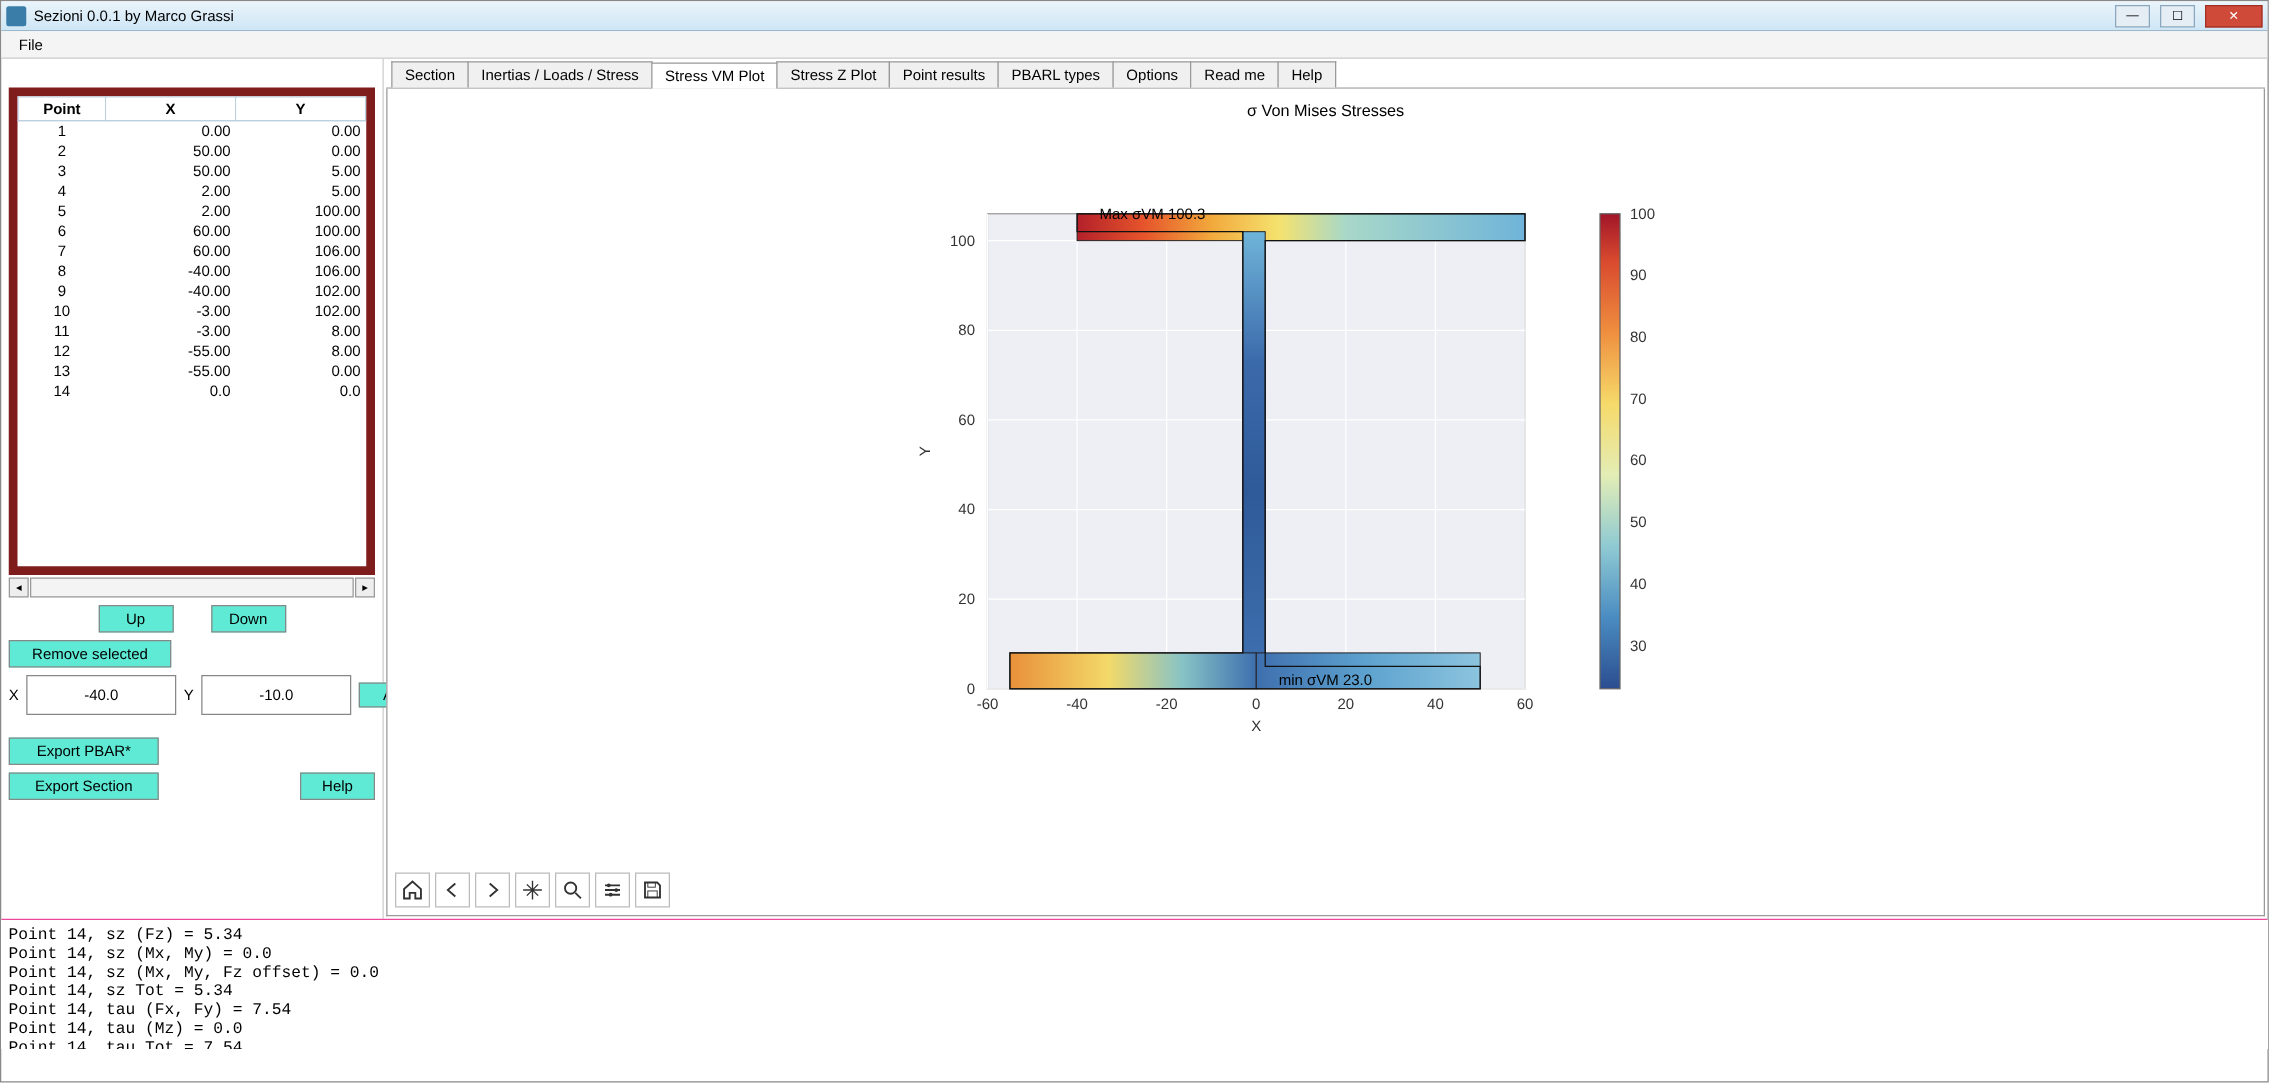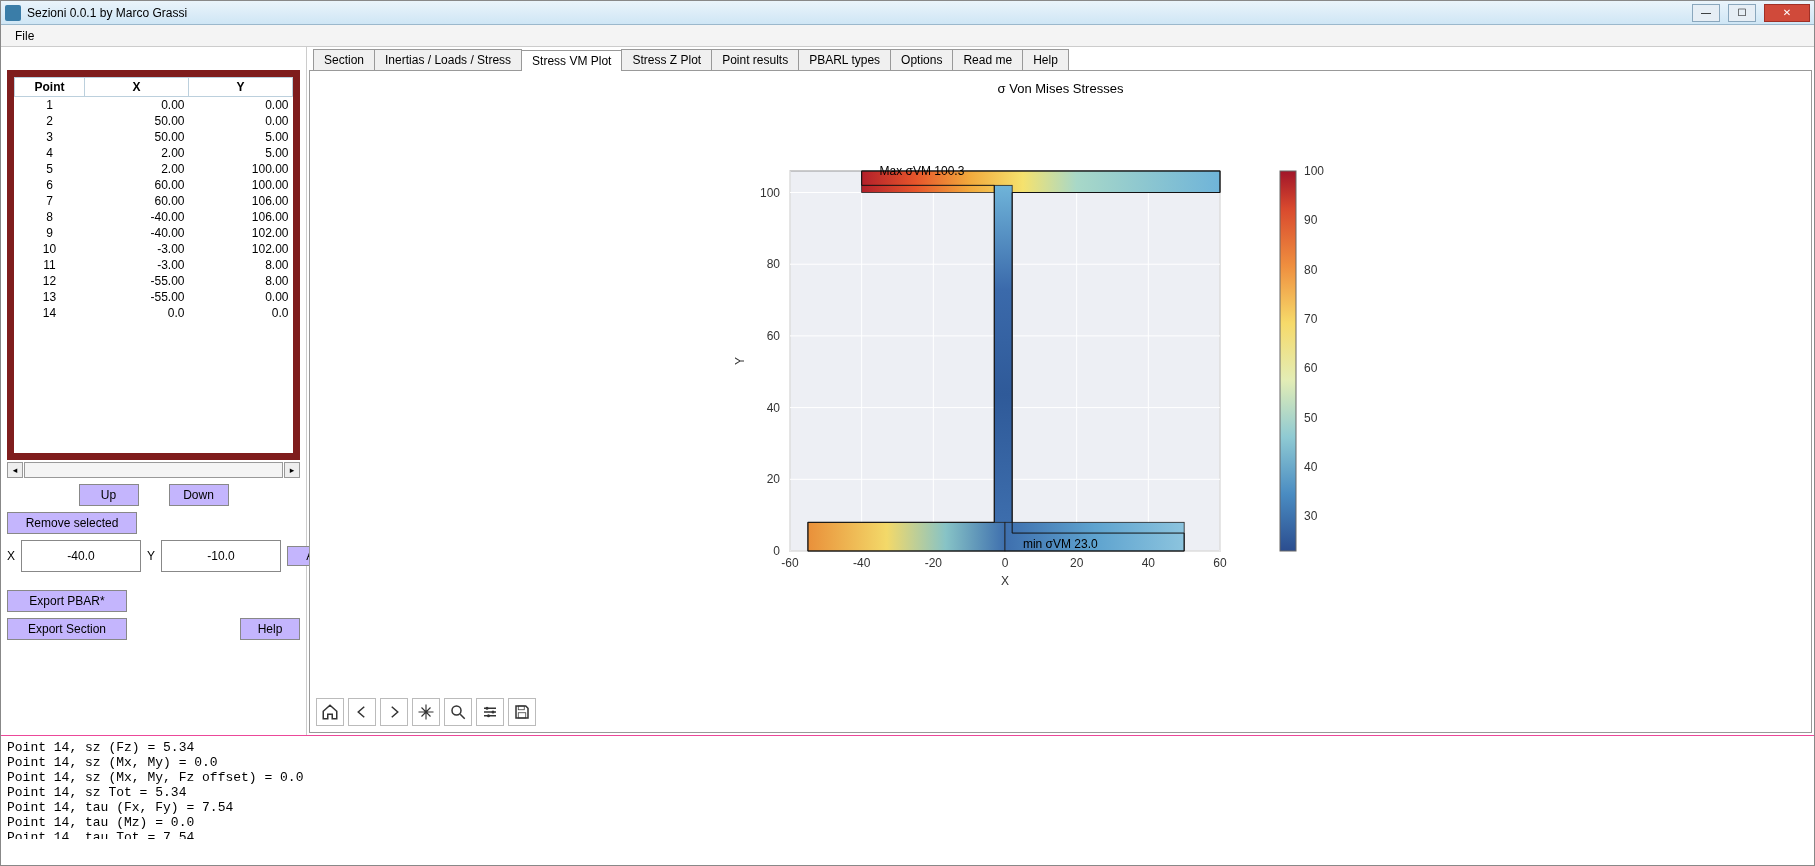--- a/index.html
+++ b/index.html
@@ -79,21 +79,21 @@
   }
   .hscroll .arrow {
     width:16px;height:16px;border:1px solid #999;background:#eee;
     display:flex;align-items:center;justify-content:center;font-size:9px;cursor:pointer;
   }
   .hscroll .track {
     flex:1; height:16px; border:1px solid #999; background:#f4f4f4; margin:0 1px;
   }
   
   .btn {
-    border:1px solid #888; background:#c4b5fd; padding:3px 10px;
+    border:1px solid #888; background:#5eead4; padding:3px 10px;
     font-size:12px; cursor:pointer; min-width:60px; text-align:center;
   }
   .row { display:flex; gap:6px; align-items:center; margin-top:6px; }
   .field-label { width:14px; text-align:center; }
   input[type=text] {
     border:1px solid #888; padding:8px 4px; font-size:12px; width:120px;
     background:#fff;
     text-align:center;
   }
   .addmod { display:flex; gap:2px; }

